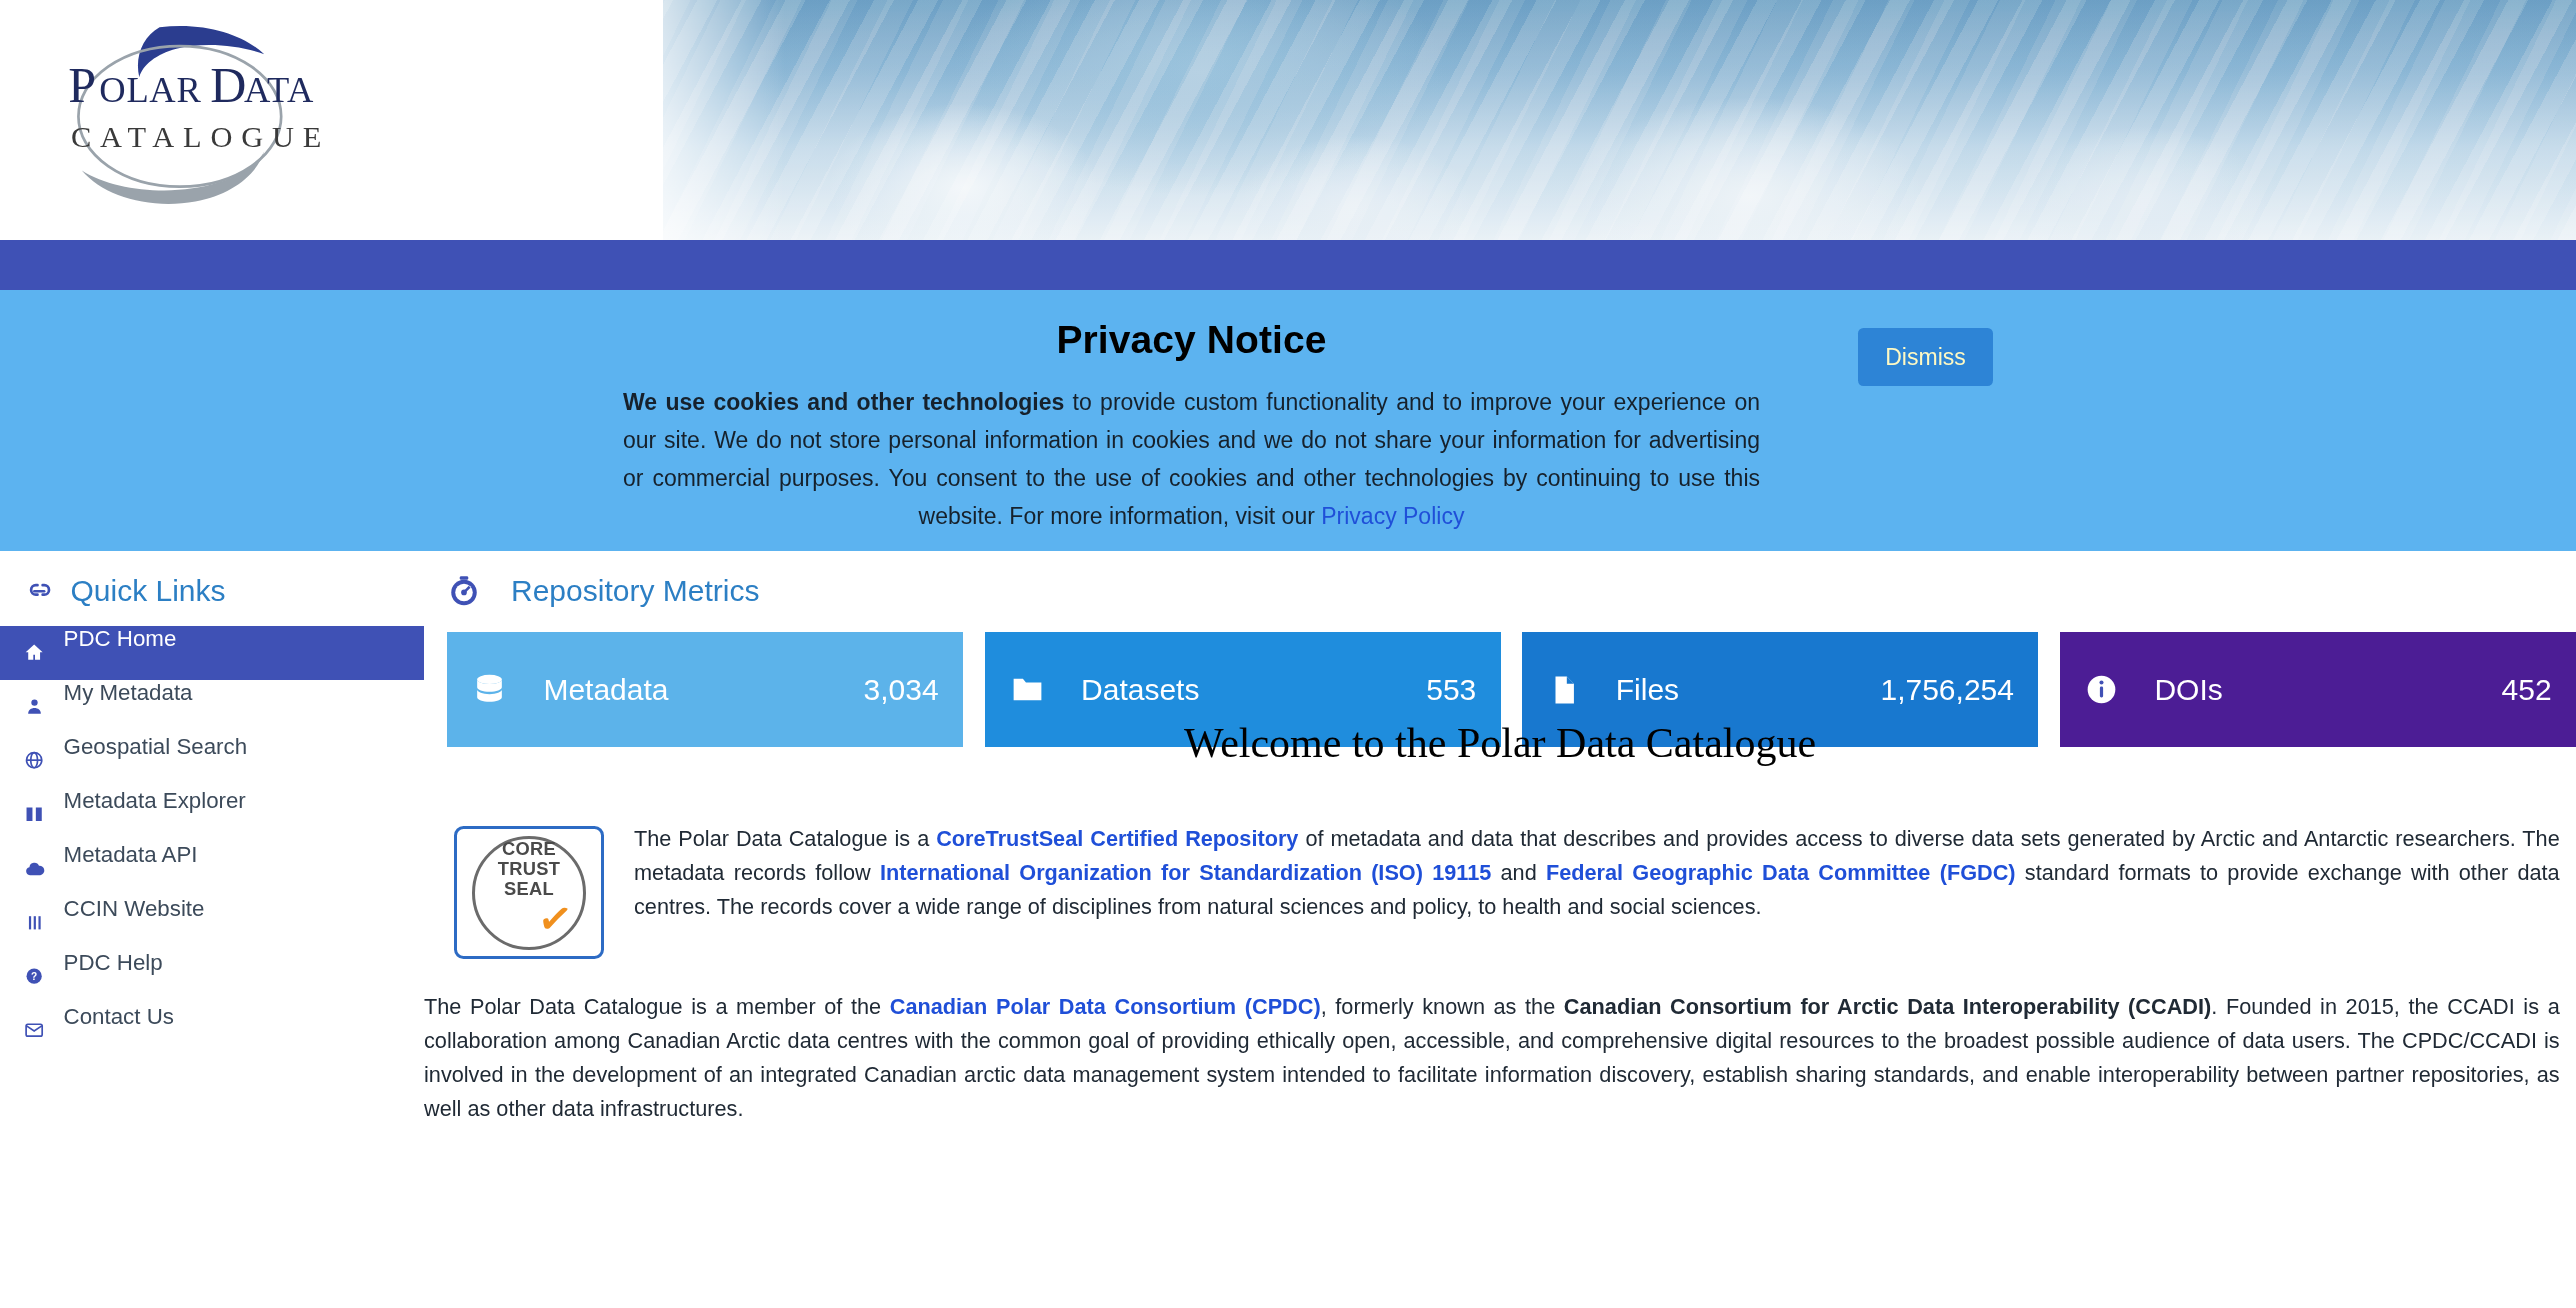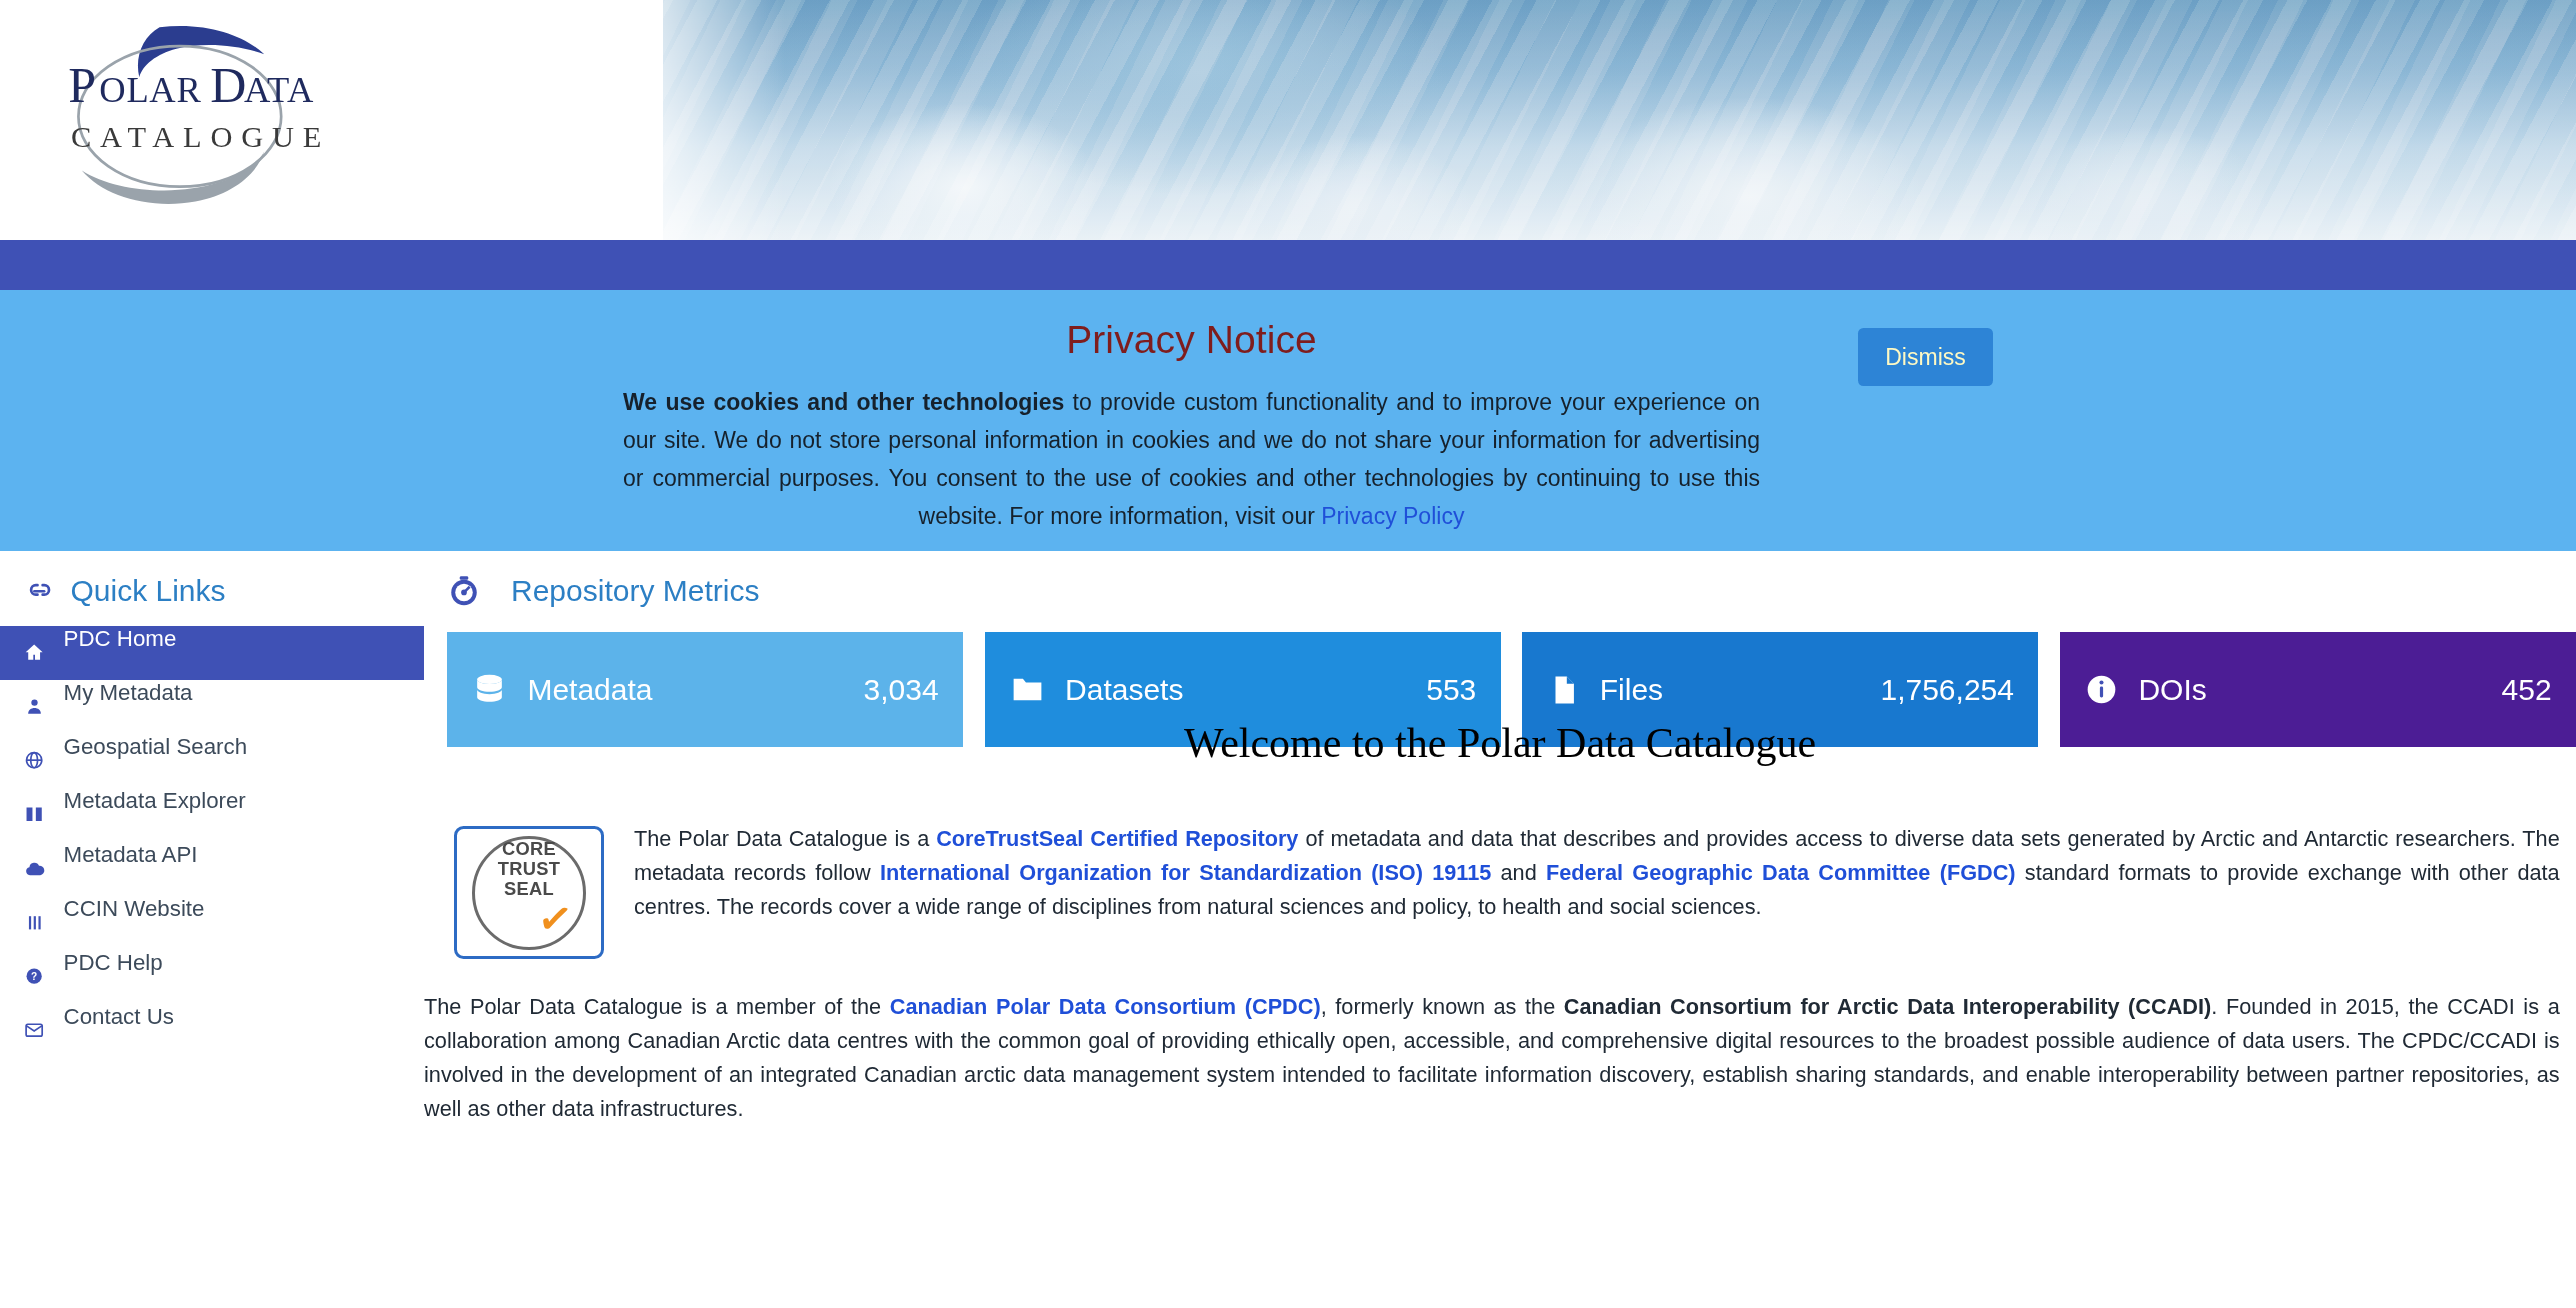--- a/index.html
+++ b/index.html
@@ -75,22 +75,22 @@
   }
   .privacy-inner {
     position: absolute;
     left: 596px;
     top: 28.4px;
     width: 1191px;
     text-align: center;
   }
   .privacy-title {
     font-size: 39px;
-    font-weight: 400;
-    color: #7f1d1d;
+    font-weight: 700;
+    color: #000000;
     letter-spacing: 0.1px;
     margin-bottom: 20.3px;
   }
   .privacy-body {
     font-size: 23px;
     line-height: 38px;
     color: #16212c;
     text-align: justify;
     text-align-last: center;
     padding: 0 27px;
@@ -178,21 +178,21 @@
   }
   .metric {
     flex: 1;
     height: 115px;
     display: flex;
     align-items: center;
     padding: 0 24.4px;
     color: #ffffff;
   }
   .metric .m-ico { margin-right: 19px; display: flex; align-items: center; }
-  .metric .m-label { font-size: 30px; font-weight: 400; }
+  .metric .m-label { font-size: 30px; font-weight: 400; margin-left: 16px; }
   .metric .m-val { margin-left: auto; font-size: 30px; }
   .m1 { background: #5cb3ea; }
   .m2 { background: #1f8ddd; }
   .m3 { background: #1878cf; }
   .m4 { background: #4c1d95; }
 
   
   .welcome {
     position: absolute;
     left: 424px; top: 168px; right: 0;

